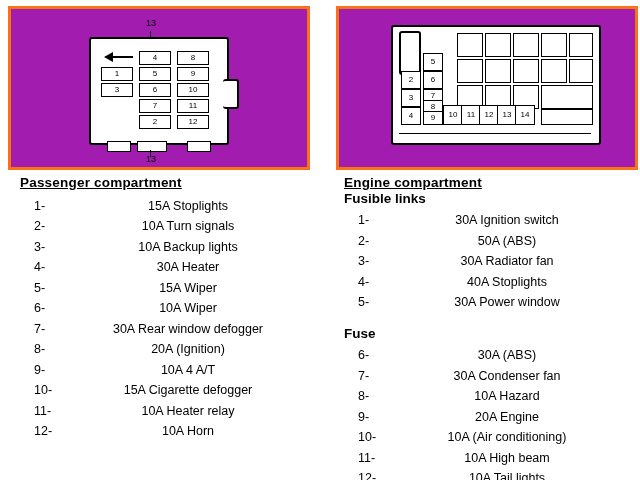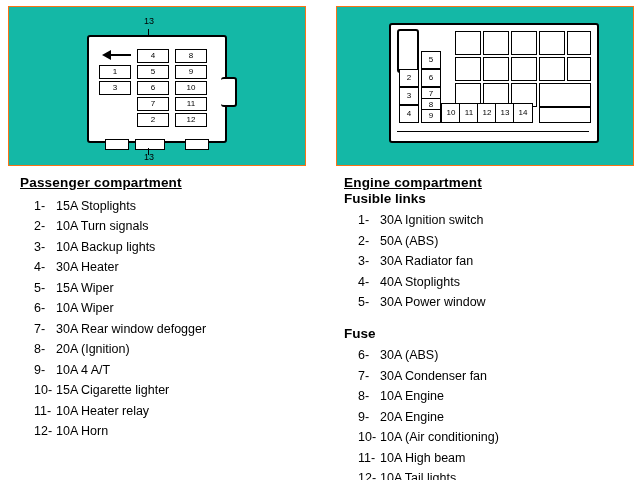--- a/index.html
+++ b/index.html
@@ -17,22 +17,22 @@
   }
   .page {
     position: relative;
     width: 640px;
     height: 480px;
   }
 
   
   .panel {
     position: absolute;
-    border: 1px solid #f97316;
-    background: #14b8a6;
+    border: 3px solid #f97316;
+    background: #a21caf;
   }
   #panel-left {
     left: 8px;
     top: 6px;
     width: 296px;
     height: 158px;
   }
   #panel-right {
     left: 336px;
     top: 6px;
@@ -112,21 +112,21 @@
     font-size: 12.5px;
     line-height: 1;
     margin-bottom: 8px;
     white-space: nowrap;
   }
   .li-num {
     width: 22px;
     flex: 0 0 22px;
     text-align: left;
   }
-  .li-txt { flex: 1 1 auto; }
+  .li-txt { flex: 1 1 auto; text-align: center; }
   .indent { padding-left: 14px; }
   .note {
     font-size: 12.5px;
     line-height: 1;
     margin-top: 10px;
     white-space: nowrap;
   }
   .gap-block { height: 10px; }
 </style>
 </head>
@@ -255,21 +255,21 @@
       <li>
         <span class="li-num">8-</span>
         <span class="li-txt">20A (Ignition)</span>
       </li>
       <li>
         <span class="li-num">9-</span>
         <span class="li-txt">10A 4 A/T</span>
       </li>
       <li>
         <span class="li-num">10-</span>
-        <span class="li-txt">15A Cigarette lighter</span>
+        <span class="li-txt">15A Cigarette defogger</span>
       </li>
       <li>
         <span class="li-num">11-</span>
         <span class="li-txt">10A Heater relay</span>
       </li>
       <li>
         <span class="li-num">12-</span>
         <span class="li-txt">10A Horn</span>
       </li>
     </ul>
@@ -308,21 +308,21 @@
       <li>
         <span class="li-num">6-</span>
         <span class="li-txt">30A (ABS)</span>
       </li>
       <li>
         <span class="li-num">7-</span>
         <span class="li-txt">30A Condenser fan</span>
       </li>
       <li>
         <span class="li-num">8-</span>
-        <span class="li-txt">10A Engine</span>
+        <span class="li-txt">10A Hazard</span>
       </li>
       <li>
         <span class="li-num">9-</span>
         <span class="li-txt">20A Engine</span>
       </li>
       <li>
         <span class="li-num">10-</span>
         <span class="li-txt">10A (Air conditioning)</span>
       </li>
       <li>

